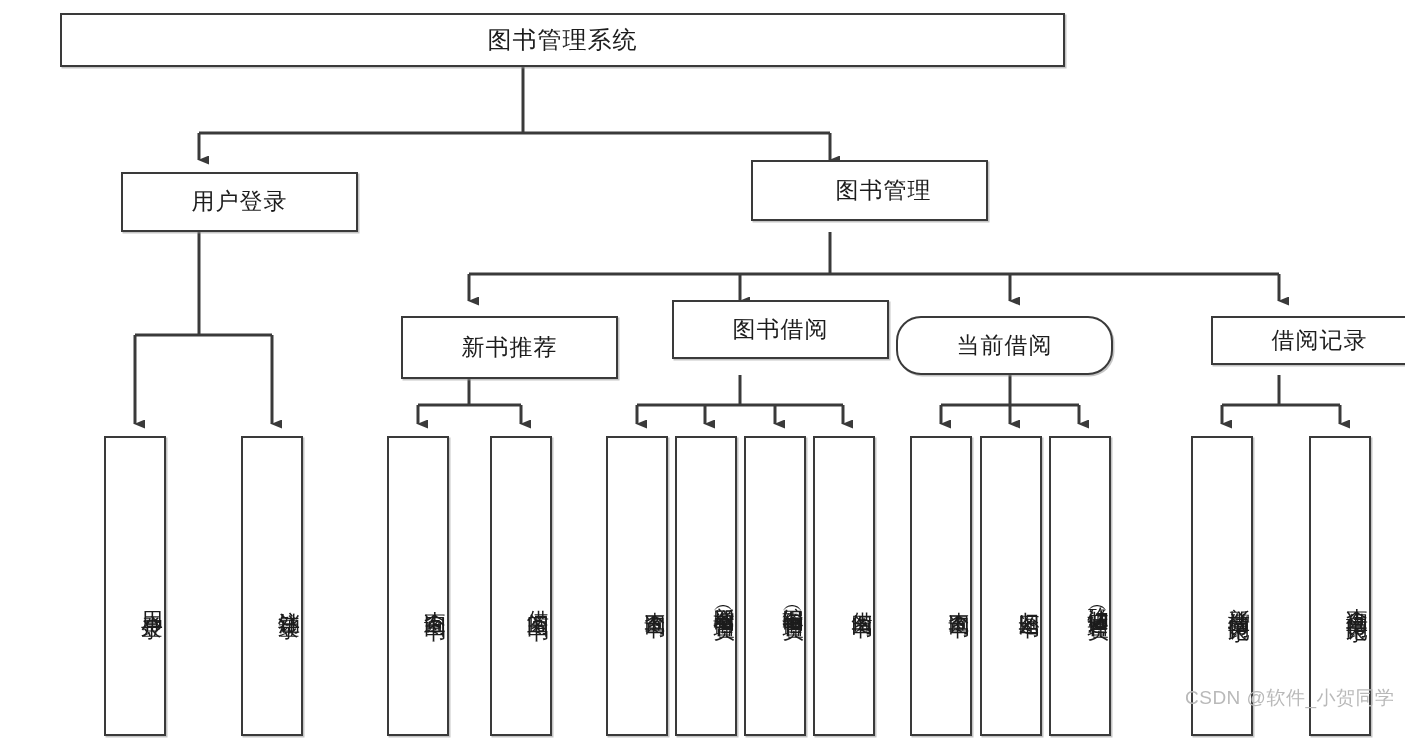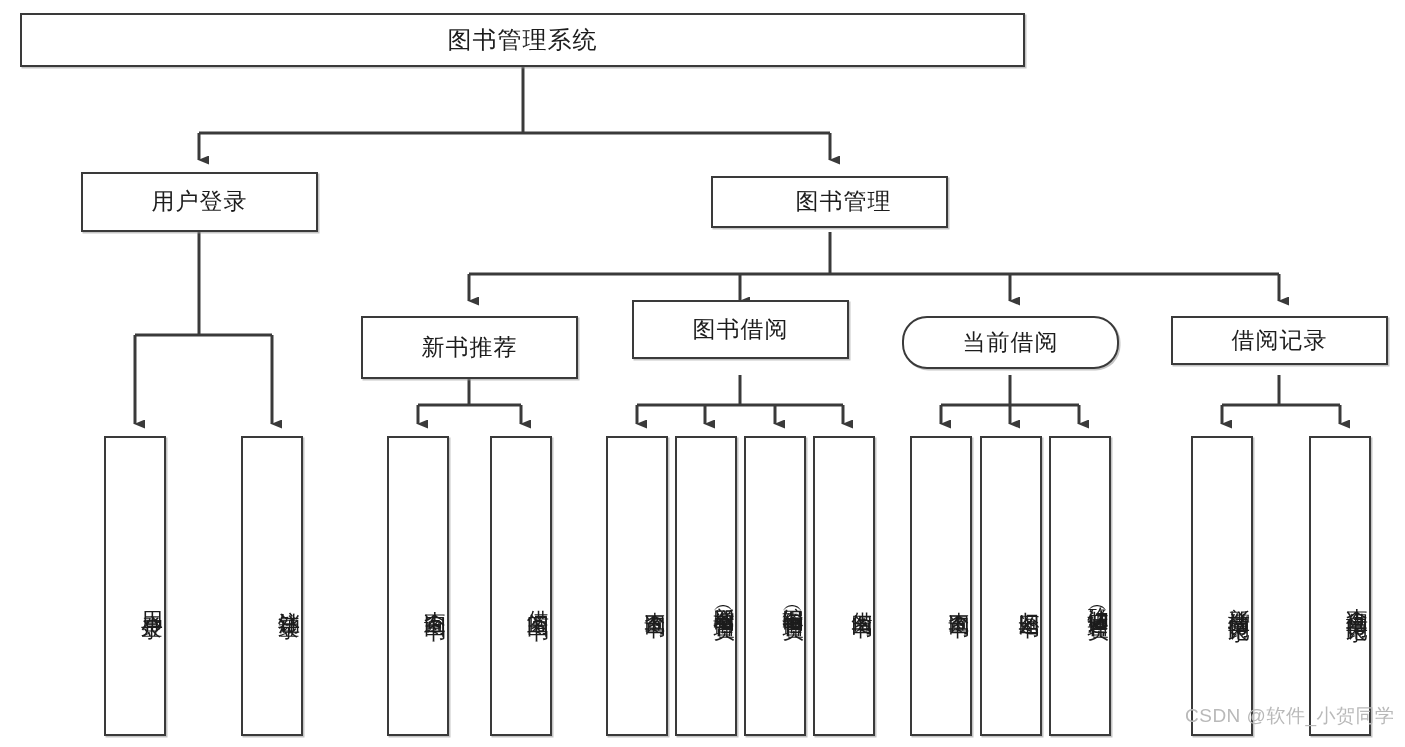--- a/index.html
+++ b/index.html
@@ -27,36 +27,37 @@
     display:flex;
     align-items:center;
     justify-content:center;
     color:#1c1c1c;
     box-shadow:1.5px 1.5px 0 0 rgba(150,150,150,0.55);
   }
   .node.h{
     font-size:23px;
     letter-spacing:1px;
     line-height:1.2;
+    margin-left:40px;
   }
   .node.root{ font-size:24px; }
   .node.v{
     font-size:22px;
     writing-mode:vertical-rl;
     text-orientation:upright;
     align-items:flex-start;
     justify-content:center;
     padding-top:26px;
     line-height:1.05;
     letter-spacing:3px;
   }
   .node.v.narrow{ font-size:21px; letter-spacing:2px; }
   .watermark{
     position:absolute;
-    left:1185px;top:703px;
+    left:1185px;top:685px;
     font-size:19px;
     color:#b9b9b9;
     letter-spacing:0.5px;
     white-space:nowrap;
   }
 </style>
 </head>
 <body>
 
 <div id="diagram">
@@ -107,25 +108,25 @@
       <path d="M1279,375 L1279,405"></path>
       <path d="M1222,405 L1340,405"></path>
       <path d="M1222,405 L1222,424" marker-end="url(#arw)"></path>
       <path d="M1340,405 L1340,424" marker-end="url(#arw)"></path>
     </g>
   </svg>
 
   <div class="node h root" style="left:20px;top:13px;width:1005px;height:54px;">图书管理系统</div>
 
   <div class="node h" style="left:81px;top:172px;width:237px;height:60px;">用户登录</div>
-  <div class="node h" style="left:711px;top:176px;width:237px;height:52px;padding-left:28px;">图书管理</div>
+  <div class="node h" style="left:711px;top:160px;width:237px;height:61px;padding-left:28px;">图书管理</div>
 
   <div class="node h" style="left:361px;top:316px;width:217px;height:63px;">新书推荐</div>
   <div class="node h" style="left:632px;top:300px;width:217px;height:59px;">图书借阅</div>
-  <div class="node h" style="left:902px;top:316px;width:217px;height:53px;border-radius:25px;">当前借阅</div>
+  <div class="node h" style="left:856px;top:316px;width:217px;height:59px;border-radius:25px;">当前借阅</div>
   <div class="node h" style="left:1171px;top:316px;width:217px;height:49px;">借阅记录</div>
 
   <div class="node v" style="left:104px;top:436px;width:62px;height:300px;">用户登录</div>
   <div class="node v" style="left:241px;top:436px;width:62px;height:300px;">注销登录</div>
 
   <div class="node v" style="left:387px;top:436px;width:62px;height:300px;">查询图书</div>
   <div class="node v" style="left:490px;top:436px;width:62px;height:300px;">借阅图书</div>
 
   <div class="node v narrow" style="left:606px;top:436px;width:62px;height:300px;">查询图书</div>
   <div class="node v narrow" style="left:675px;top:436px;width:62px;height:300px;">新增图书（管理员）</div>

